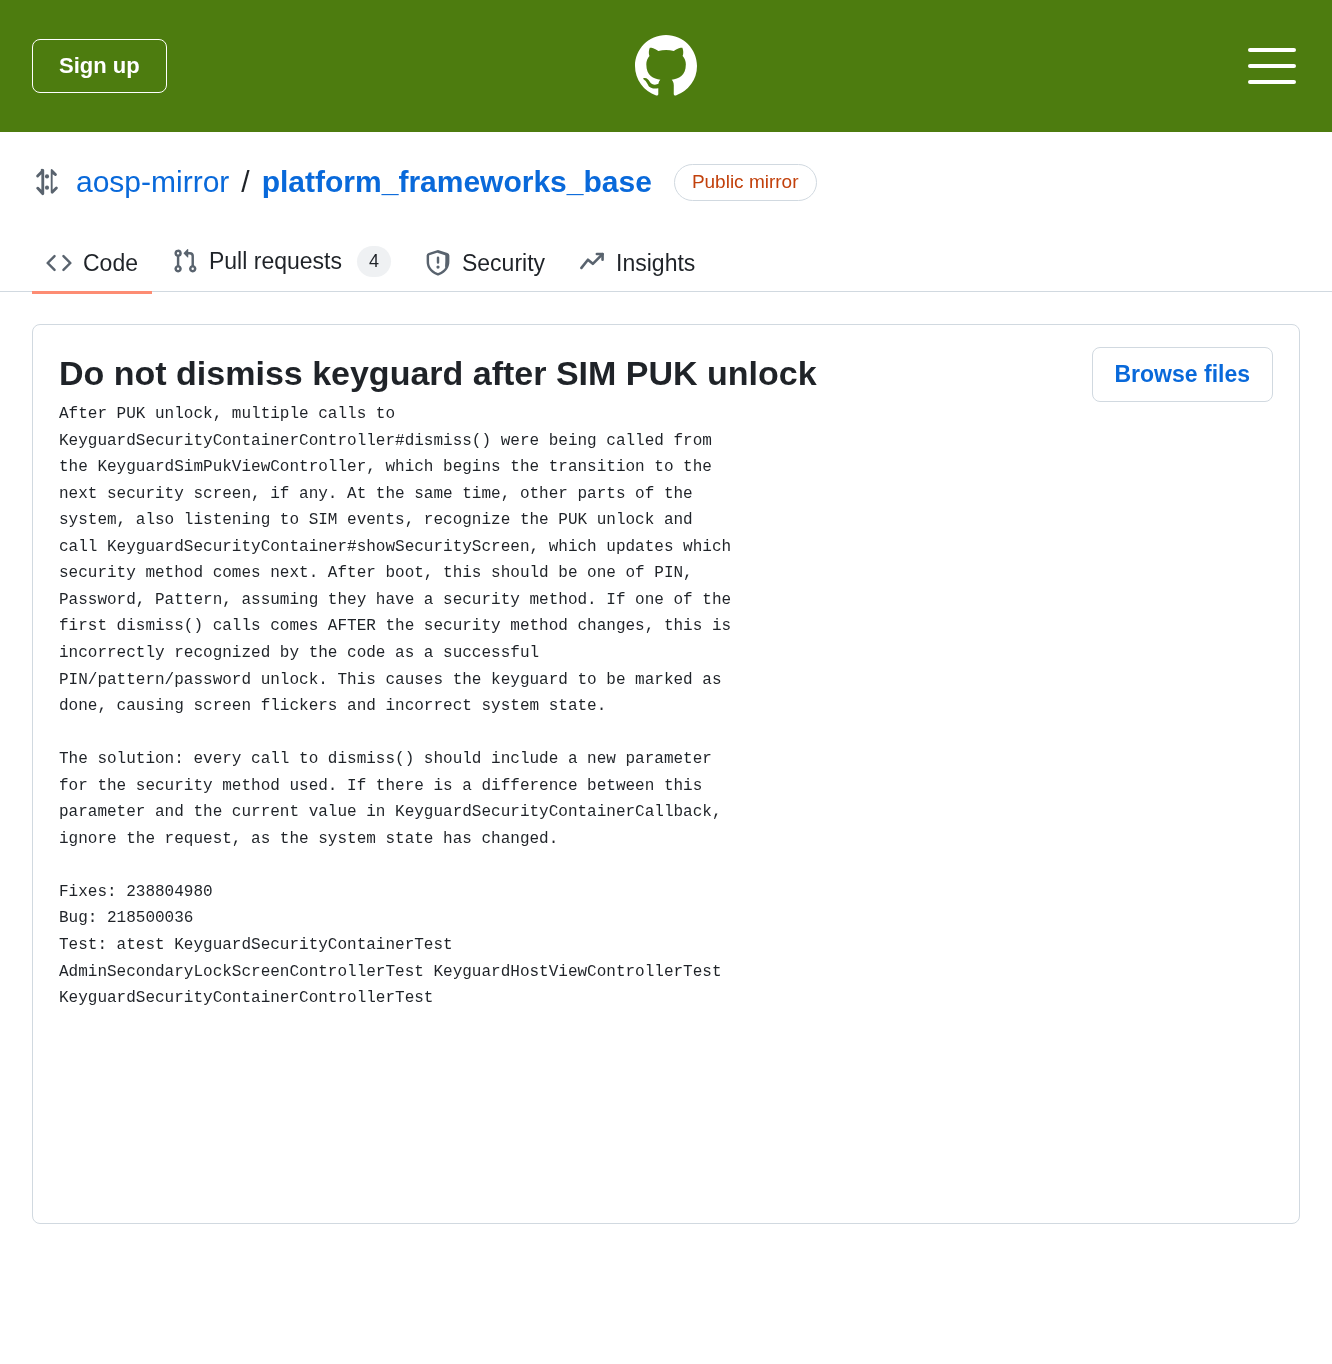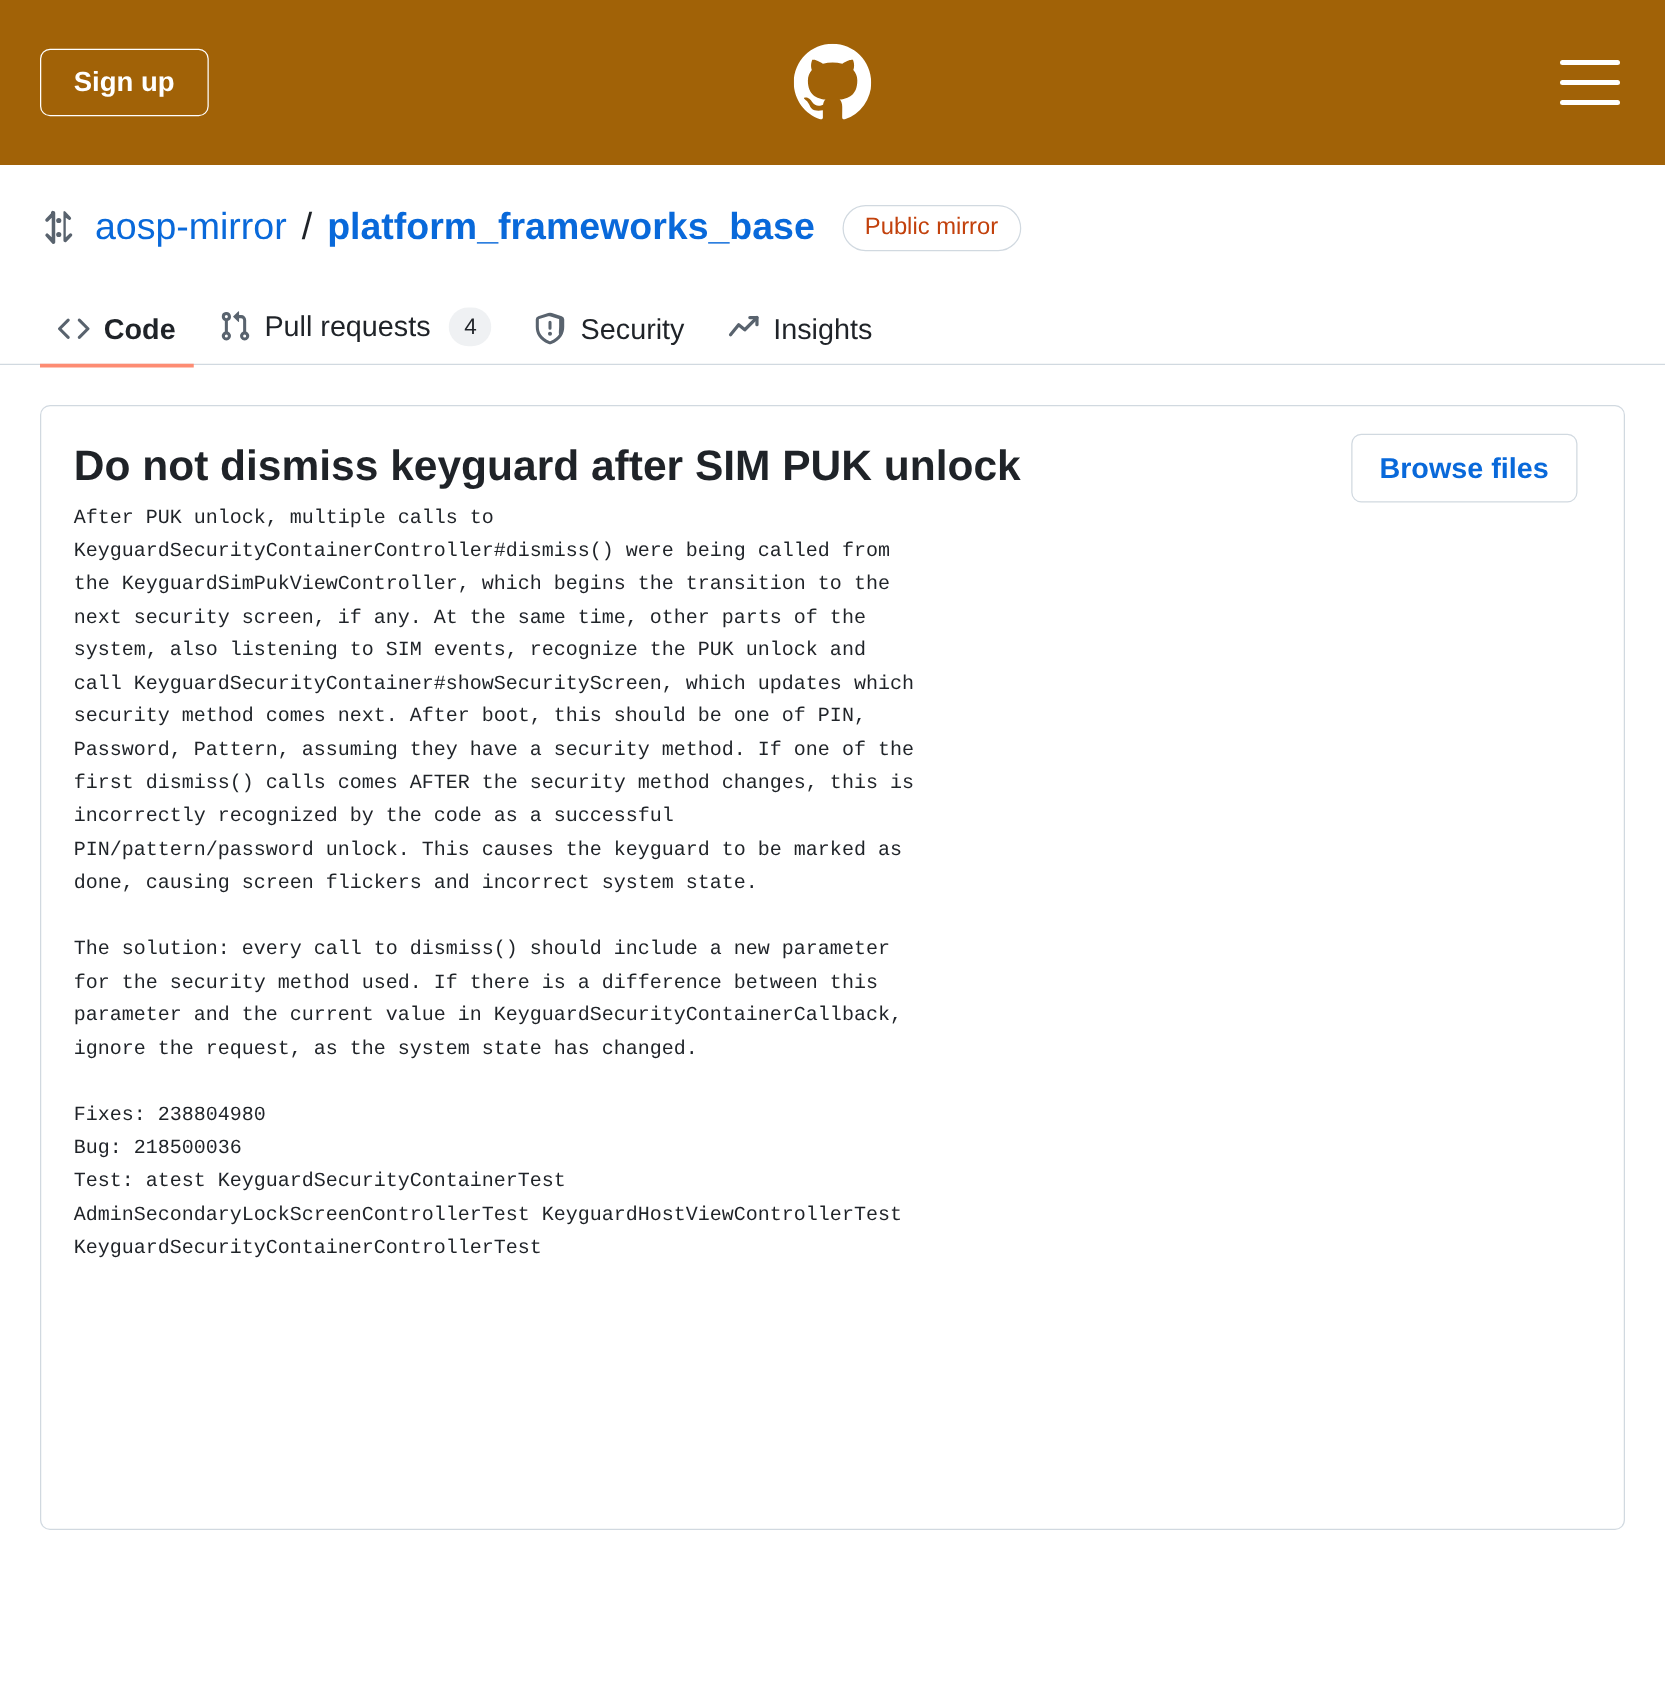--- a/index.html
+++ b/index.html
@@ -8,21 +8,21 @@
     padding: 0;
     width: 1332px;
     background: #ffffff;
     font-family: "Liberation Sans", sans-serif;
     color: #1f2328;
   }
 
   
   .topbar {
     height: 132px;
-    background: #a16207;
+    background: #4d7c0f;
     display: flex;
     align-items: center;
     justify-content: space-between;
     padding: 0 32px;
     position: relative;
   }
   .signup-btn {
     border: 1px solid #ffffff;
     color: #ffffff;
     background: transparent;
@@ -132,21 +132,21 @@
     padding: 12px 14px 14px 14px;
     font-size: 23px;
     color: #1f2328;
     border-bottom: 3px solid transparent;
     cursor: pointer;
     white-space: nowrap;
     position: relative;
     top: 3px;
   }
   .nav-item.selected {
-    font-weight: 700;
+    font-weight: 400;
     border-bottom: 3px solid #fd8c73;
   }
   .nav-item svg { display: block; }
   .nav-count {
     background: #eff1f3;
     border-radius: 999px;
     font-size: 18px;
     color: #1f2328;
     padding: 3px 12px;
     margin-left: 4px;
@@ -167,21 +167,21 @@
   }
   .commit-title {
     font-size: 34px;
     font-weight: 700;
     color: #1f2328;
     margin: 0 300px 6px 0;
     line-height: 1.3;
   }
   .browse-files {
     position: absolute;
-    right: 37px;
+    right: 26px;
     top: 22px;
     border: 1px solid #d1d9e0;
     border-radius: 8px;
     background: #ffffff;
     color: #0969da;
     font-size: 23px;
     font-weight: 700;
     padding: 14px 22px;
     cursor: pointer;
     font-family: "Liberation Sans", sans-serif;

